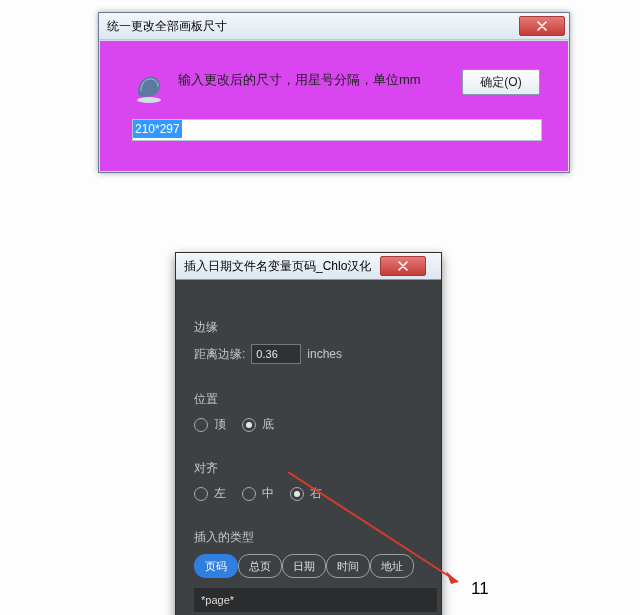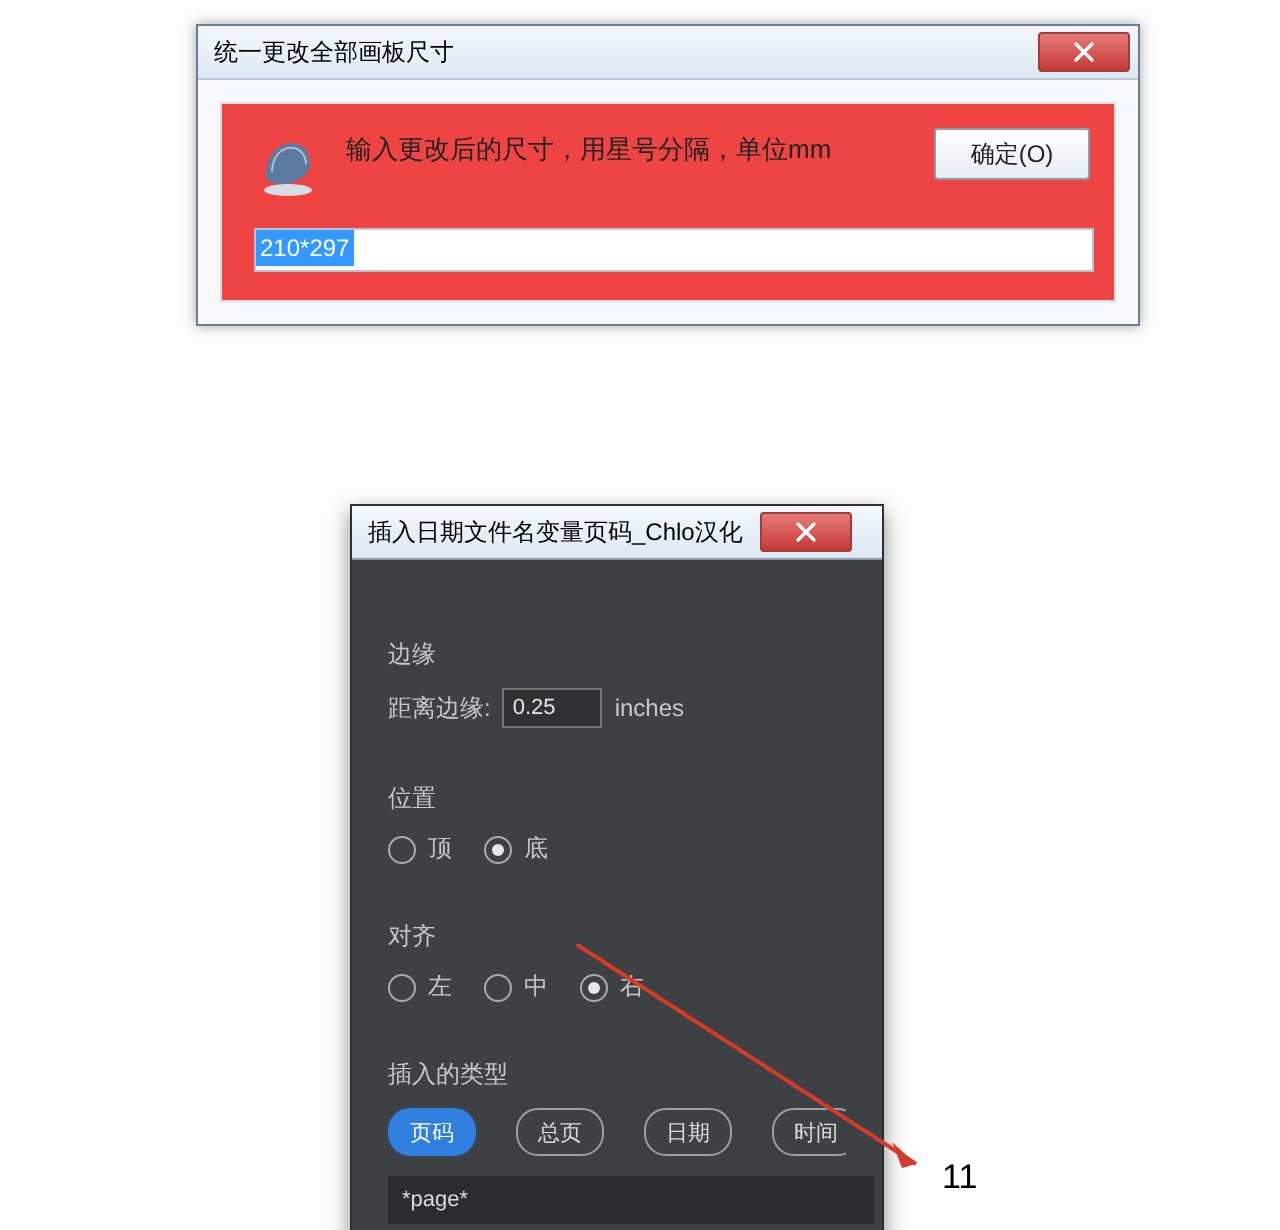--- a/index.html
+++ b/index.html
@@ -2,21 +2,21 @@
 <html><head>
 <meta charset="utf-8">
 <style>
   html,body{margin:0;padding:0;width:640px;height:615px;background:#fdfdfd;font-family:"Microsoft YaHei","SimSun",sans-serif;font-size:12px;color:#000;}
   .canvas{position:relative;width:572px;height:615px;}
   
   .dlg1{position:absolute;left:98px;top:12px;width:470px;border:1px solid #6b7d95;background:#f5f9fd;box-shadow:0 0 6px rgba(0,0,0,.35);}
   .dlg1-titlebar{display:flex;align-items:center;height:26px;padding:0 4px 0 8px;background:linear-gradient(#f3f7fb,#dde7f2);border-bottom:1px solid #b8c6d8;font-size:12px;color:#000;}
   .dlg1-titlebar .title{flex:1;}
   .close1{width:44px;height:18px;border:1px solid #9f3b3b;border-radius:2px;background:linear-gradient(#e67b78,#c43b36);color:#fff;display:flex;align-items:center;justify-content:center;font-size:11px;line-height:1;}
-  .dlg1-body{background:#ef4444;margin:11px;padding:0;border:1px solid #d5dde6;}
+  .dlg1-body{background:#d946ef;margin:0;padding:16px;border:1px solid #d5dde6;}
   .dlg1-top{display:flex;align-items:flex-start;padding:12px 12px 14px 16px;}
   .dlg1-icon{width:34px;height:34px;margin:2px 12px 0 0;display:flex;align-items:center;justify-content:center;}
   .dlg1-prompt{flex:1;font-size:13px;color:#222;padding-top:2px;}
   .dlg1-btns{display:flex;flex-direction:column;gap:12px;margin-left:10px;}
   .win-btn{min-width:76px;height:24px;border:1px solid #8a9bb2;border-radius:2px;background:linear-gradient(#fefefe,#e6ecf3);display:flex;align-items:center;justify-content:center;font-size:12px;color:#222;}
   .dlg1-inputrow{padding:0 12px 14px 16px;}
   .dlg1-input{width:100%;height:20px;border:1px solid #b7c3d1;background:#fff;font-size:12px;padding:0;}
   .dlg1-input .sel{background:#3399ff;color:#fff;padding:1px 2px;display:inline-block;line-height:16px;font-size:12px;}
 
   
@@ -27,21 +27,21 @@
   .dlg2-body{padding:12px 18px 14px 18px;color:#cfcfcf;background:#3e4144;font-size:12px;}
   .sect{margin-bottom:16px;margin-top:27px;}
   .sect-title{color:#c8c8c8;margin-bottom:8px;font-size:12px;}
   .margin-row{display:flex;align-items:center;gap:6px;color:#c8c8c8;}
   .margin-val{width:40px;height:18px;border:1px solid #777;background:#2f3133;color:#e6e6e6;display:flex;align-items:center;padding:0 4px;font-size:11px;}
   .unit{color:#c8c8c8;font-size:12px;}
   .radio-row{display:flex;align-items:center;gap:16px;}
   .radio{display:flex;align-items:center;gap:6px;color:#c8c8c8;}
   .rdot{width:12px;height:12px;border:1px solid #aaa;border-radius:50%;display:flex;align-items:center;justify-content:center;background:#3e4144;}
   .rdot.sel::after{content:"";width:6px;height:6px;background:#e6e6e6;border-radius:50%;}
-  .pill-row{display:flex;gap:20px;flex-wrap:nowrap;overflow:hidden;}
+  .pill-row{display:flex;gap:0;flex-wrap:nowrap;overflow:hidden;}
   .pill{height:22px;padding:0 10px;border:1px solid #9aa0a6;border-radius:11px;display:flex;align-items:center;justify-content:center;color:#dcdcdc;font-size:11px;background:transparent;white-space:nowrap;}
   .pill.active{background:#2e7fe0;border-color:#2e7fe0;color:#fff;}
   .ins-input{margin-top:10px;width:100%;height:22px;border:1px solid #2a2c2e;background:#2a2c2e;color:#dcdcdc;display:flex;align-items:center;padding:0 6px;font-size:11px;}
   .cancel-pill{margin-top:10px;height:22px;padding:0 16px;border:1px solid #9aa0a6;border-radius:11px;display:inline-flex;align-items:center;justify-content:center;color:#dcdcdc;font-size:11px;background:transparent;}
   .ok-btn{margin-top:18px;width:100%;height:26px;border:1px solid #8e8e8e;border-radius:13px;background:#3e4144;color:#e8e8e8;display:flex;align-items:center;justify-content:center;font-size:12px;}
 
   
   .arrow{position:absolute;left:288px;top:472px;pointer-events:none;}
   .page-num{position:absolute;left:471px;top:579px;font-size:17px;color:#000;}
 </style>
@@ -89,21 +89,21 @@
           </svg>
     </div>
   </div>
   <div class="dlg2-body">
 
     <div class="sect">
       <div class="sect-title">边缘</div>
       <div class="margin-row">
         <span>距离边缘:</span>
         <div class="margin-val">
-              <span>0.25</span>
+              <span>0.36</span>
             </div>
         <span class="unit">inches</span>
       </div>
     </div>
 
     <div class="sect">
       <div class="sect-title">位置</div>
       <div class="radio-row">
         <div class="radio">
           <span class="rdot"></span>

